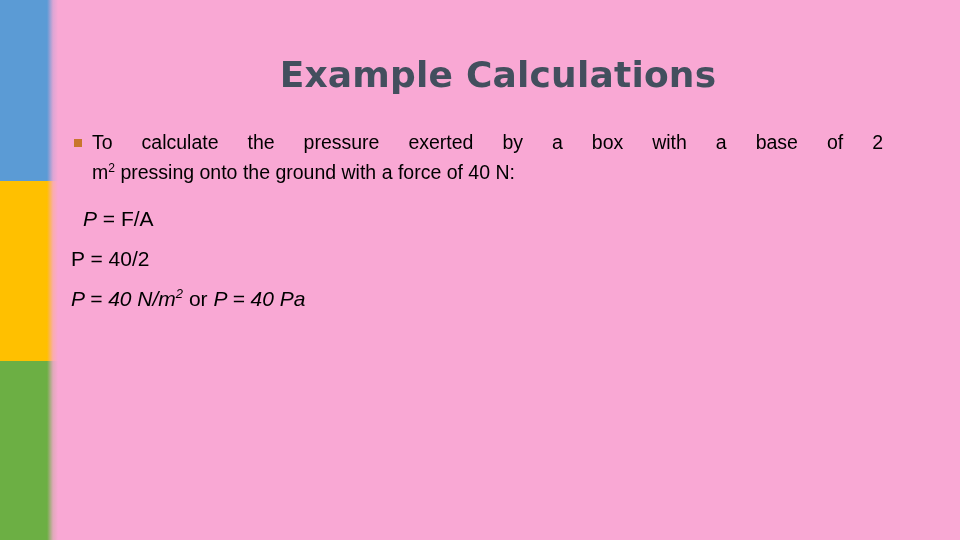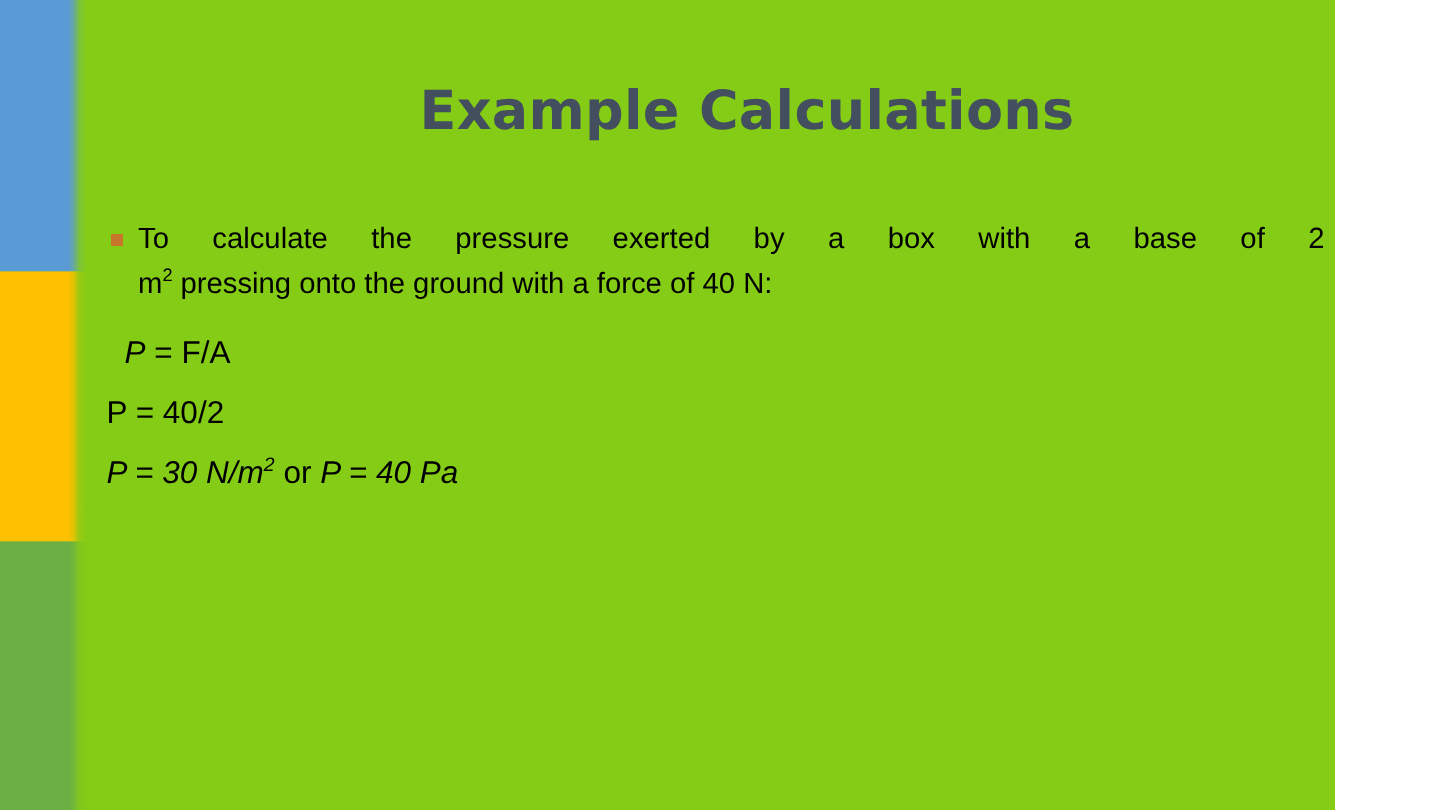--- a/index.html
+++ b/index.html
@@ -9,23 +9,23 @@
   }
   body {
     width: 960px;
     height: 540px;
     overflow: hidden;
     font-family: "Liberation Sans", sans-serif;
   }
 
   .slide {
     position: relative;
-    width: 890px;
+    width: 960px;
     height: 540px;
-    background: #84cc16;
+    background: #f9a8d4;
   }
 
   
   .side-bars {
     position: absolute;
     left: 0;
     top: 0;
     width: 58px;
     height: 540px;
   }
@@ -64,21 +64,21 @@
     font-weight: bold;
     letter-spacing: 0.2px;
     color: #434F5E;
     white-space: nowrap;
   }
 
   
   .body-block {
     position: absolute;
     left: 71px;
-    top: 144px;
+    top: 127px;
     width: 812px;
   }
 
   .bullet-para {
     position: relative;
     padding-left: 21px;
     text-align: justify;
     text-align-last: left;
     font-family: "Liberation Sans", sans-serif;
     font-size: 19.5px;
@@ -145,17 +145,17 @@
 
     <p class="bullet-para">
       <span class="bullet-marker"></span><span>To calculate the pressure exerted by a box with a base of 2</span>
       <span class="nowrap"><span>m</span><sup>2</sup><span> pressing onto the ground with a force of 40 N:</span></span>
     </p>
 
     <p class="eq-line first-eq"><span class="ital">P</span><span class="upright"> = F/A</span></p>
 
     <p class="eq-line"><span class="upright">P = 40/2</span></p>
 
-    <p class="eq-line"><span class="ital">P = 30 N/m</span><sup class="ital">2</sup><span class="upright"> or </span><span class="ital">P = 40 Pa</span></p>
+    <p class="eq-line"><span class="ital">P = 40 N/m</span><sup class="ital">2</sup><span class="upright"> or </span><span class="ital">P = 40 Pa</span></p>
 
   </div>
 
 </div>
 
 </body></html>

